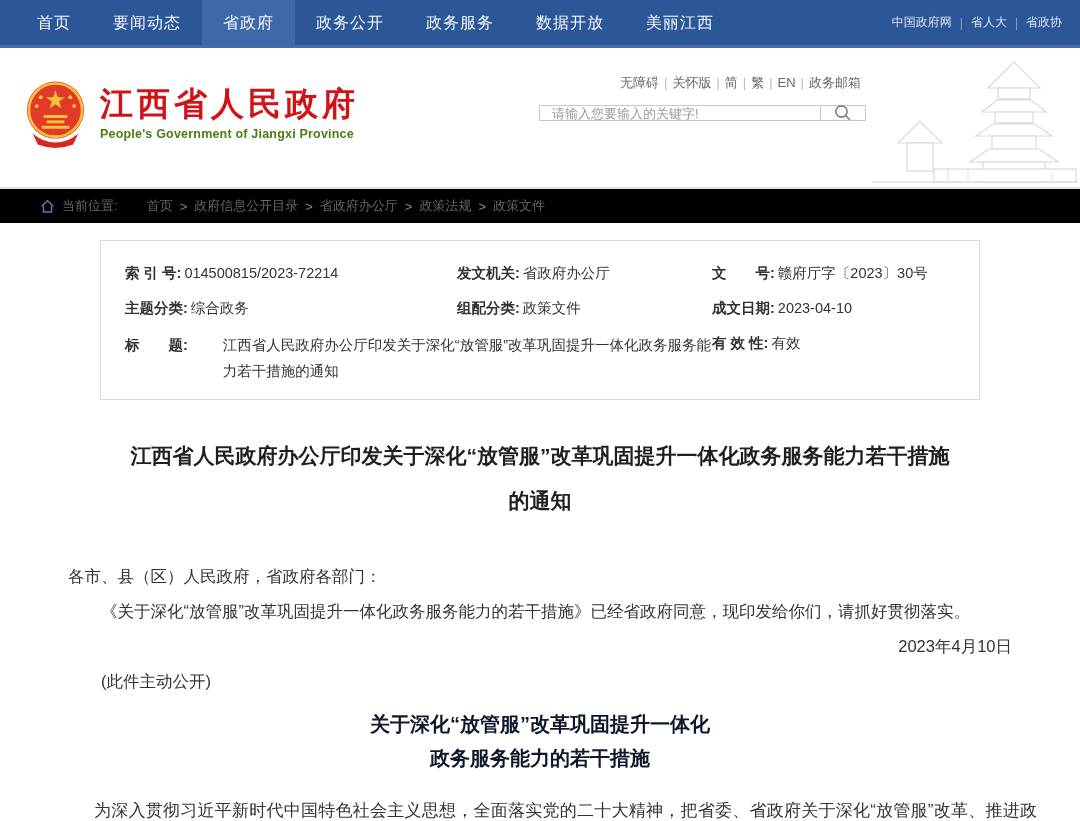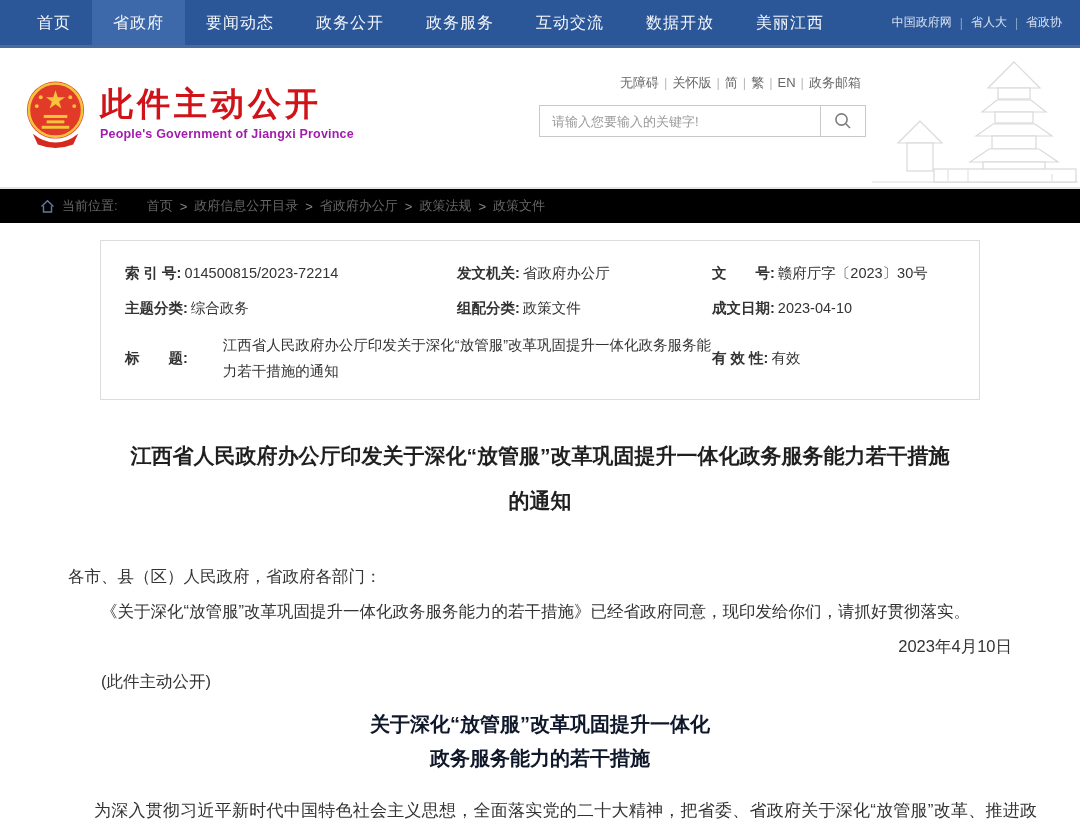--- a/index.html
+++ b/index.html
@@ -20,47 +20,47 @@
   .nav-right .vsep { color:#8aa3c9; }
 
   
   .site-header { position:relative; height:141px; background:#fff;
                  border-bottom:2px solid #e3e3e3; overflow:hidden; }
   .brand { position:absolute; left:24px; top:29px; display:flex; align-items:center;
            gap:13px; text-decoration:none; }
   .emblem { width:63px; height:72px; }
   .site-title { color:#d01318; font-size:33px; font-weight:700; letter-spacing:4px;
                 line-height:1.15; }
-  .site-subtitle { color:#a21caf; font-size:12.5px; font-weight:600; margin-top:5px;
+  .site-subtitle { color:#4d7c0f; font-size:12.5px; font-weight:600; margin-top:5px;
                    letter-spacing:0.2px; }
   .header-right { position:absolute; right:214px; top:26px; width:340px; }
   .quick-links { text-align:right; font-size:13px; color:#bbb; white-space:nowrap; }
   .quick-links a { color:#666; text-decoration:none; margin:0 5px; }
-  .search-bar { margin-top:13px; margin-left:auto; width:327px; height:32px;
+  .search-bar { margin-top:13px; margin-left:auto; width:327px; height:16px;
                 border:1px solid #c9c9c9; background:#fff; display:flex; }
   .search-input { flex:1; border:none; outline:none; padding:0 12px; font-size:13px;
                   color:#333; font-family:inherit; }
   .search-input::placeholder { color:#9b9b9b; }
   .search-btn { width:45px; background:#fff; border:none; border-left:1px solid #c9c9c9;
                 display:flex; align-items:center; justify-content:center; cursor:pointer; }
   .pavilion { position:absolute; right:2px; bottom:-2px; }
 
   
   .breadcrumb-bar { display:flex; align-items:center; gap:7px; padding:8px 0 8px 40px;
                     font-size:13px; color:#666; background:#000000; }
   .crumb-label { margin-right:22px; }
   .breadcrumb-bar a { color:#666; text-decoration:none; }
   .crumb-sep { color:#888; }
 
   
   .meta-box { margin:17px 0 0 100px; width:880px; border:1px solid #dcdcdc;
               padding:21px 24px 15px; background:#fff; }
   .meta-grid { display:grid; grid-template-columns:332px 255px 1fr; row-gap:13px;
                font-size:14.5px; color:#333; }
-  .meta-cell { display:flex; line-height:22px;align-items:center; }
+  .meta-cell { display:flex; line-height:22px; }
   .m-label { font-weight:700; white-space:pre; flex:none; color:#333; }
   .m-value { margin-left:3px; }
   .cell-title { grid-column:1 / 3;gap:32px; }
   .cell-title .m-value, .cell-title .m-label { line-height:26px; }
 
   
   .doc-title { margin:33px auto 0; width:940px; text-align:center; font-size:21px;
                font-weight:700; color:#1f1f1f; line-height:45px; }
   .notice { margin:36px 68px 0; font-size:16.5px; }
   .notice p { line-height:35px; }
@@ -72,25 +72,24 @@
               text-align:justify; text-indent:3em; color:#333; }
 </style>
 </head>
 <body>
 
 <div class="page">
 
   <nav class="topnav">
     <div class="nav-items">
       <a class="nav-item" href="#">首页</a>
+      <a class="nav-item" href="#">要闻动态</a>
       <a class="nav-item active" href="#">省政府</a>
-      <a class="nav-item" href="#">要闻动态</a>
       <a class="nav-item" href="#">政务公开</a>
       <a class="nav-item" href="#">政务服务</a>
-      <a class="nav-item" href="#">互动交流</a>
       <a class="nav-item" href="#">数据开放</a>
       <a class="nav-item" href="#">美丽江西</a>
     </div>
     <div class="nav-right">
       <a href="#">中国政府网</a>
       <span class="vsep">|</span>
       <a href="#">省人大</a>
       <span class="vsep">|</span>
       <a href="#">省政协</a>
     </div>
@@ -122,21 +121,21 @@
         <circle cx="17" cy="20" r="2" fill="#f5c43c"></circle>
         <circle cx="47" cy="20" r="2" fill="#f5c43c"></circle>
         <circle cx="13" cy="29" r="2" fill="#f5c43c"></circle>
         <circle cx="51" cy="29" r="2" fill="#f5c43c"></circle>
         <rect x="20" y="38" width="24" height="3" fill="#f5c43c"></rect>
         <rect x="23" y="43.5" width="18" height="3" fill="#f5c43c"></rect>
         <rect x="18" y="49" width="28" height="3" fill="#f5c43c"></rect>
         <path d="M9 57 q11 9 23 9 q12 0 23 -9 l-5 11 q-18 7 -36 0 Z" fill="#d5281e"></path>
       </svg>
       <span class="brand-text">
-        <span class="site-title" style="display:block">此件主动公开</span>
+        <span class="site-title" style="display:block">江西省人民政府</span>
         <span class="site-subtitle" style="display:block">People's Government of Jiangxi Province</span>
       </span>
     </a>
 
     <div class="header-right">
       <div class="quick-links">
         <a href="#">无障碍</a><span>|</span><a href="#">关怀版</a><span>|</span><a href="#">简</a><span>|</span><a href="#">繁</a><span>|</span><a href="#">EN</a><span>|</span><a href="#">政务邮箱</a>
       </div>
       <div class="search-bar">
         <input class="search-input" type="text" placeholder="请输入您要输入的关键字!" style="">

